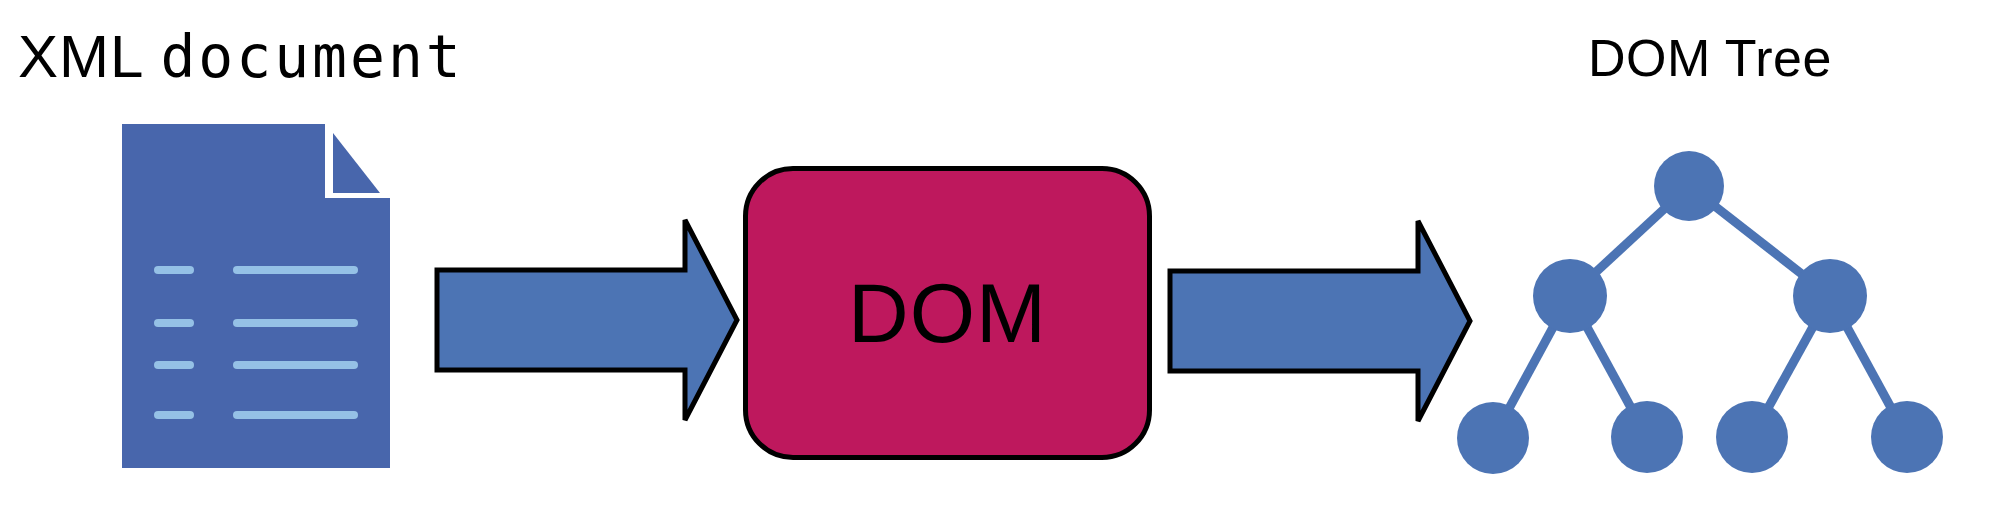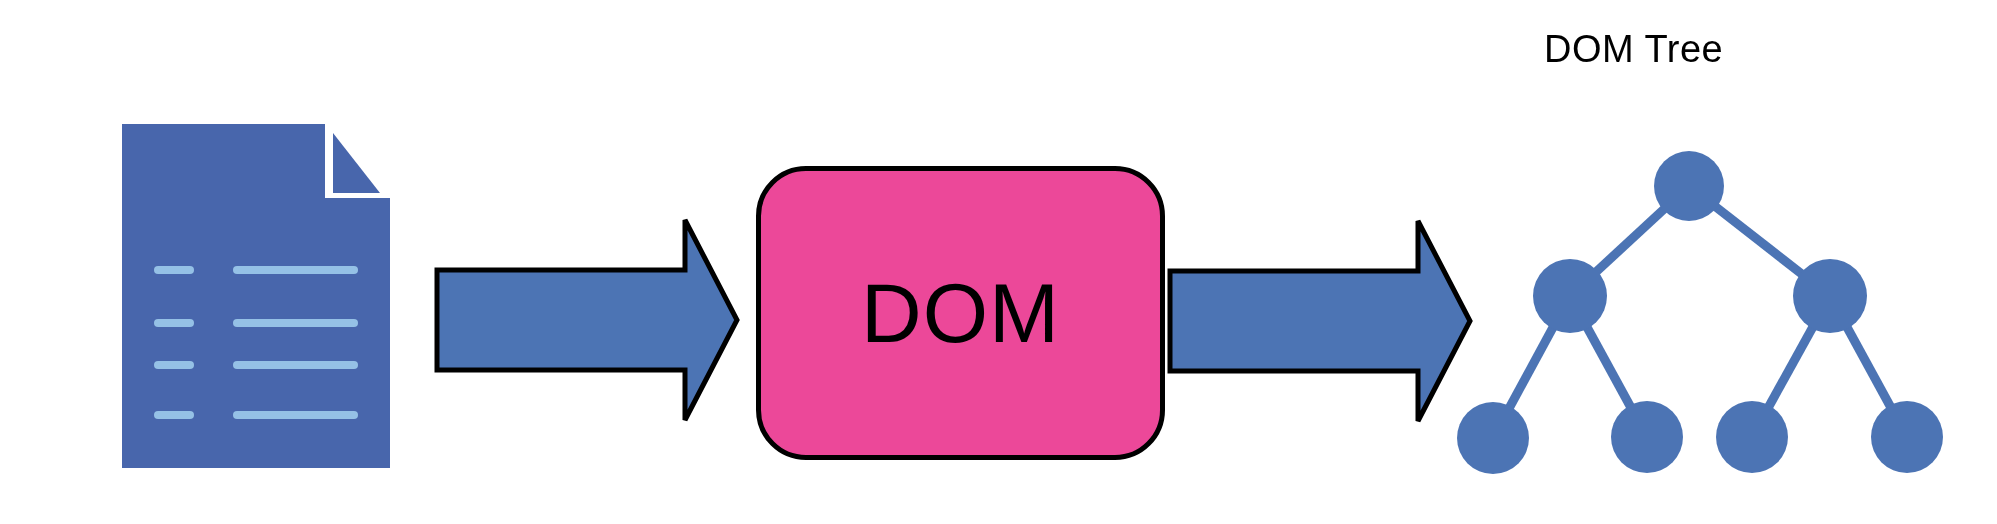--- a/index.html
+++ b/index.html
@@ -13,21 +13,21 @@
   .abs{position:absolute;}
   .title{
     color:#000;
     white-space:nowrap;
     display:inline-flex;
     align-items:baseline;
   }
   .title-left{left:18px;top:22px;gap:16px;}
   .title-left .w1{font-family:"Liberation Sans",sans-serif;font-size:60px;letter-spacing:1px;}
   .title-left .w2{font-family:"DejaVu Sans Mono",monospace;font-size:58px;letter-spacing:3px;}
-  .title-right{left:1544px;top:28px;font-size:38px;letter-spacing:0.5px;}
+  .title-right{left:1588px;top:28px;font-size:52px;letter-spacing:0.5px;}
   .doc-icon{left:114px;top:116px;width:280px;height:360px;}
   .arrow{width:306px;height:206px;}
   .arrow-1{left:434px;top:217px;}
   .arrow-2{left:1167px;top:218px;}
   .resolver-box{
     left:743px;top:166px;width:409px;height:294px;
     box-sizing:border-box;
     border:5px solid #000;
     border-radius:50px;
     display:flex;flex-direction:column;
@@ -42,41 +42,45 @@
     font-family:"DejaVu Sans Mono",monospace;
     font-size:74px;line-height:1.0;margin-top:22px;letter-spacing:0px;
   }
   .tree-icon{left:1445px;top:140px;width:510px;height:345px;}
 </style>
 </head>
 <body>
 
 <div class="canvas">
 
+  <div class="abs title title-left">
+    <span class="w1">XML</span>
+    <span class="w2">document</span>
+  </div>
 
   <svg class="abs doc-icon" viewBox="0 0 280 360" xmlns="http://www.w3.org/2000/svg">
     <path d="M8,8 H211 V82 H276 V352 H8 Z" fill="#4866AC"></path>
     <path d="M219,17 V77 H266 Z" fill="#4866AC"></path>
     <g stroke-width="8" stroke-linecap="round" fill="none">
       <line x1="44" y1="154" x2="76" y2="154" stroke="#95C1E6"></line>
       <line x1="123" y1="154" x2="240" y2="154" stroke="#95C1E6"></line>
       <line x1="44" y1="207" x2="76" y2="207" stroke="#95C1E6"></line>
       <line x1="123" y1="207" x2="240" y2="207" stroke="#95C1E6"></line>
       <line x1="44" y1="249" x2="76" y2="249" stroke="#95C1E6"></line>
       <line x1="123" y1="249" x2="240" y2="249" stroke="#95C1E6"></line>
       <line x1="44" y1="299" x2="76" y2="299" stroke="#95C1E6"></line>
       <line x1="123" y1="299" x2="240" y2="299" stroke="#95C1E6"></line>
     </g>
   </svg>
 
   <svg class="abs arrow arrow-1" viewBox="0 0 306 206" xmlns="http://www.w3.org/2000/svg">
     <path d="M3,53 H251 V3 L303,103 L251,203 V153 H3 Z" stroke="#000" stroke-width="5" stroke-linejoin="miter" fill="#4C74B4"></path>
   </svg>
 
-  <div class="abs resolver-box" style="background-color: #ec4899; margin-left: 13px;">
+  <div class="abs resolver-box" style="background-color: #be185d;">
     <div class="line1">DOM</div>
   </div>
 
   <svg class="abs arrow arrow-2" viewBox="0 0 306 206" xmlns="http://www.w3.org/2000/svg">
     <path d="M3,53 H251 V3 L303,103 L251,203 V153 H3 Z" stroke="#000" stroke-width="5" stroke-linejoin="miter" fill="#4C74B4"></path>
   </svg>
 
   <div class="abs title title-right">
     <span>DOM Tree</span>
   </div>

